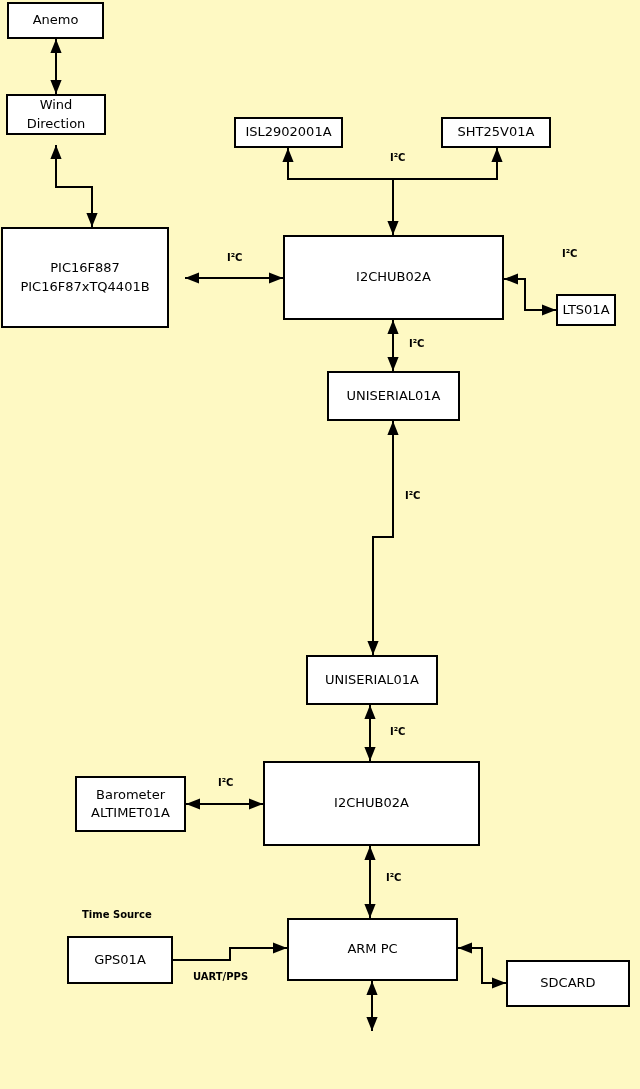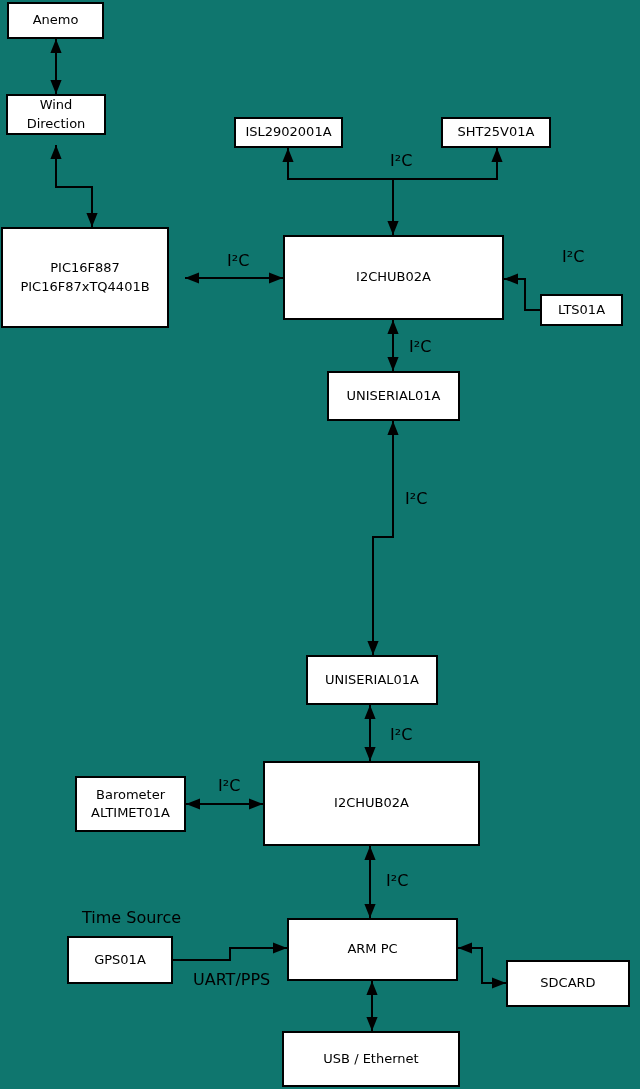--- a/index.html
+++ b/index.html
@@ -1,20 +1,20 @@
 <!DOCTYPE html>
 <html><head>
 <meta charset="utf-8">
 <style>
   html, body { margin: 0; padding: 0; background: #ffffff; }
   .canvas {
     position: relative;
     width: 640px;
     height: 1089px;
-    background: #0f766e;
+    background: #fef9c3;
     font-family: "DejaVu Sans", "Liberation Sans", sans-serif;
     color: #000000;
     overflow: hidden;
   }
   svg.edges {
     position: absolute;
     left: 0; top: 0;
     width: 640px; height: 1089px;
     z-index: 1;
   }
@@ -27,24 +27,25 @@
     align-items: center;
     justify-content: center;
     text-align: center;
     font-size: 13px;
     line-height: 1.4;
     white-space: pre-line;
     z-index: 2;
   }
   .edge-label {
     position: absolute;
-    font-size: 16px;
+    font-size: 10px;
     line-height: 1;
     white-space: nowrap;
     z-index: 3;
+    font-weight: bold;
   }
 </style>
 </head>
 <body>
 
 <div class="canvas">
 
   <svg class="edges" width="640" height="1089" viewBox="0 0 640 1089">
     <defs>
       <marker id="arr" viewBox="0 0 10 10" refX="10" refY="5" markerWidth="7" markerHeight="7" orient="auto-start-reverse">
@@ -76,38 +77,37 @@
 
   <div class="box" style="left:1px;top:227px;width:168px;height:101px">PIC16F887
 PIC16F87xTQ4401B</div>
 
   <div class="box" style="left:234px;top:117px;width:109px;height:31px">ISL2902001A</div>
 
   <div class="box" style="left:441px;top:117px;width:110px;height:31px">SHT25V01A</div>
 
   <div class="box" style="left:283px;top:235px;width:221px;height:85px">I2CHUB02A</div>
 
-  <div class="box" style="left:540px;top:294px;width:83px;height:32px">LTS01A</div>
+  <div class="box" style="left:556px;top:294px;width:60px;height:32px">LTS01A</div>
 
   <div class="box" style="left:327px;top:371px;width:133px;height:50px">UNISERIAL01A</div>
 
   <div class="box" style="left:306px;top:655px;width:132px;height:50px">UNISERIAL01A</div>
 
   <div class="box" style="left:75px;top:776px;width:111px;height:56px">Barometer
 ALTIMET01A</div>
 
   <div class="box" style="left:263px;top:761px;width:217px;height:85px">I2CHUB02A</div>
 
   <div class="box" style="left:67px;top:936px;width:106px;height:48px">GPS01A</div>
 
   <div class="box" style="left:287px;top:918px;width:171px;height:63px">ARM PC</div>
 
   <div class="box" style="left:506px;top:960px;width:124px;height:47px">SDCARD</div>
 
-  <div class="box" style="left:282px;top:1031px;width:178px;height:56px">USB / Ethernet</div>
 
   <span class="edge-label" style="left:390px;top:153px">I²C</span>
   <span class="edge-label" style="left:227px;top:253px">I²C</span>
   <span class="edge-label" style="left:562px;top:249px">I²C</span>
   <span class="edge-label" style="left:409px;top:339px">I²C</span>
   <span class="edge-label" style="left:405px;top:491px">I²C</span>
   <span class="edge-label" style="left:390px;top:727px">I²C</span>
   <span class="edge-label" style="left:218px;top:778px">I²C</span>
   <span class="edge-label" style="left:386px;top:873px">I²C</span>
   <span class="edge-label" style="left:82px;top:910px">Time Source</span>

